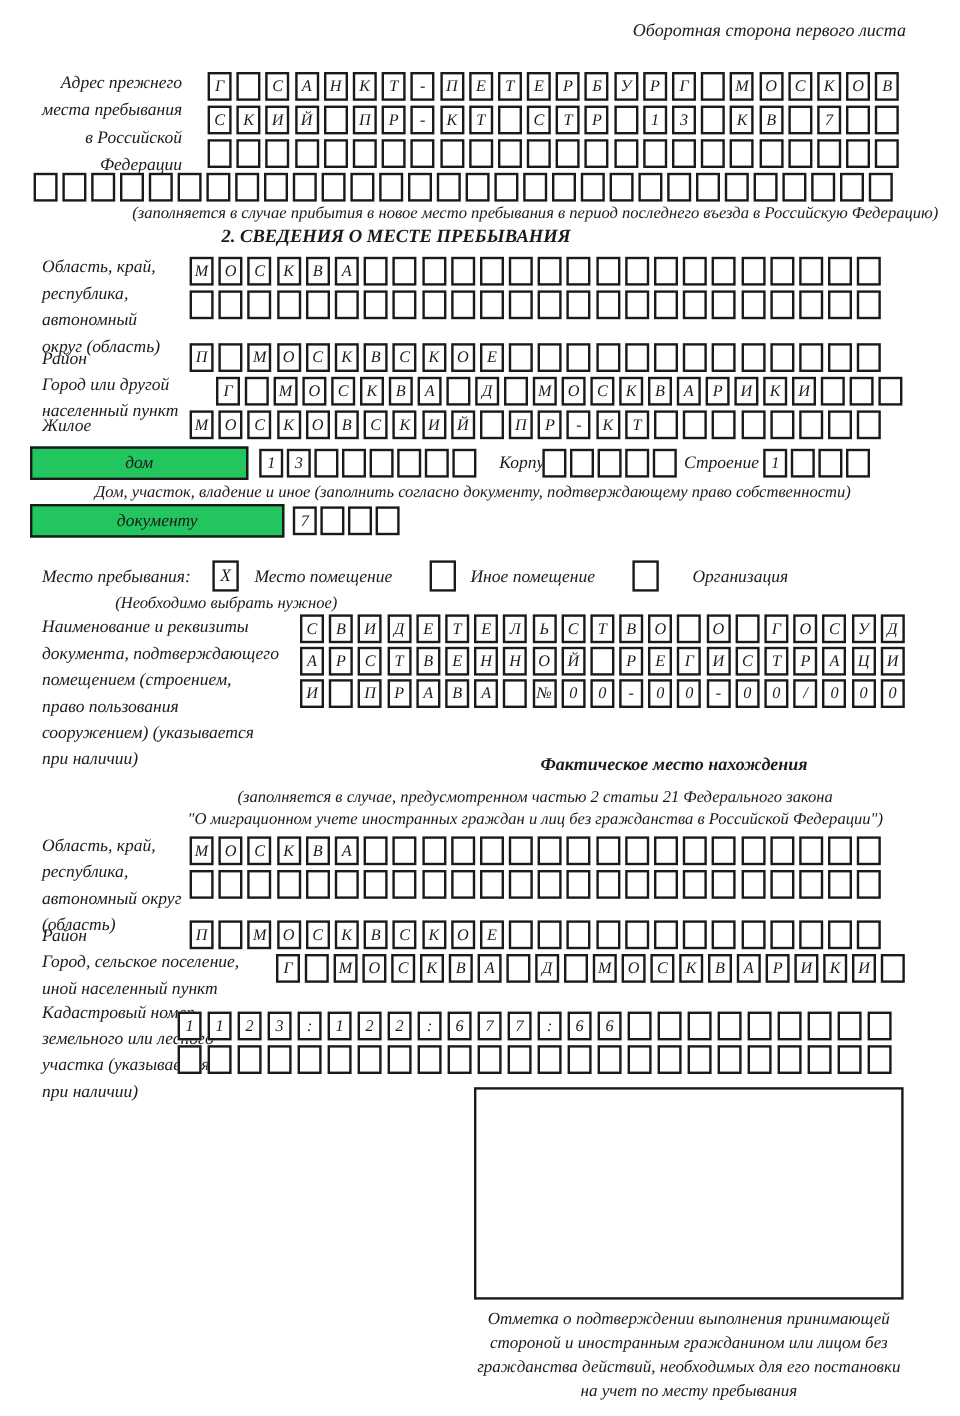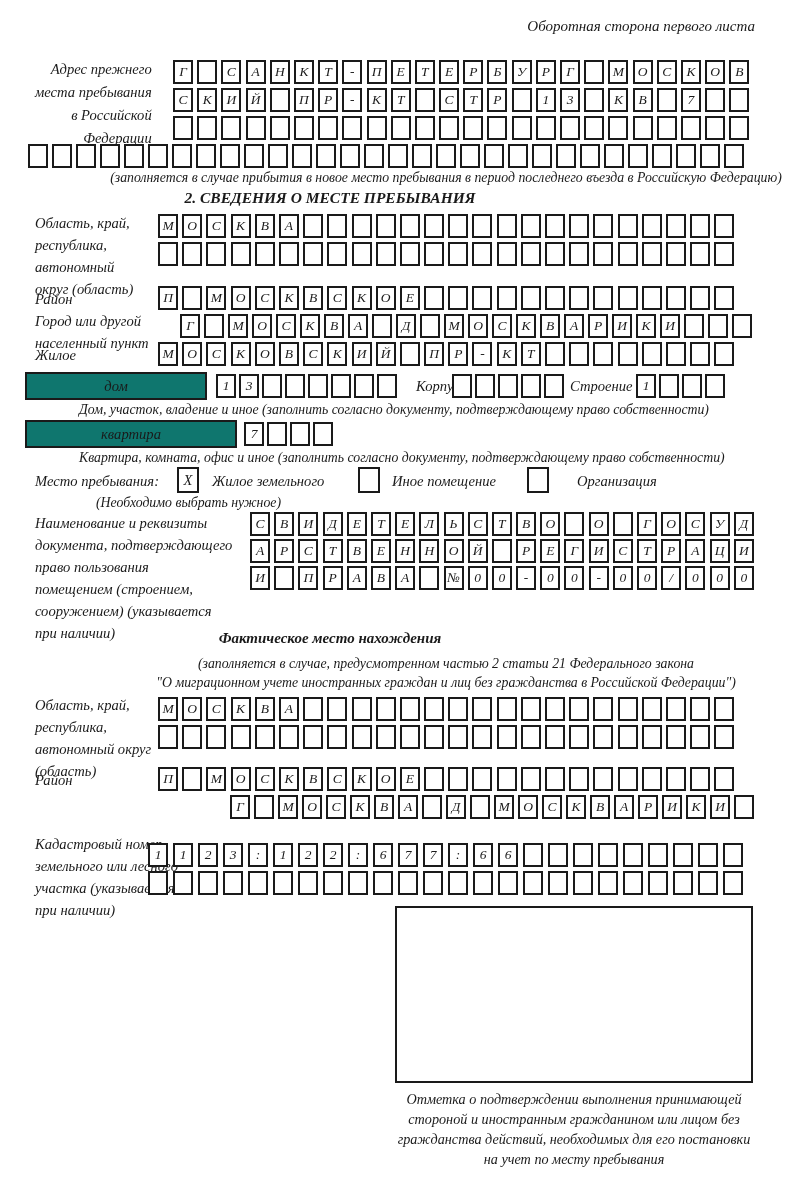--- a/index.html
+++ b/index.html
@@ -11,21 +11,21 @@
   .cells{display:flex;gap:4.2px;}
   .cells .cell{flex:0 0 auto;width:20px;height:24px;box-sizing:border-box;border:2px solid #1a1a1a;
         display:flex;align-items:center;justify-content:center;font-size:13.5px;background:#fff;}
   .g3{gap:3px;}
   .g4{gap:4px;}
   .g5{gap:5px;}
   .title{font-weight:bold;font-size:15.5px;text-align:center;width:660px;}
   .note{font-size:13.8px;padding-left:46px;}
   .center{text-align:center;width:800px;}
   .widebox{box-sizing:border-box;border:2px solid #1a1a1a;height:28px;display:flex;
-        align-items:center;justify-content:center;font-size:14.6px;background:#0f766e;}
+        align-items:center;justify-content:center;font-size:14.6px;background:#22c55e;}
   .checkbox{box-sizing:border-box;width:22px;height:26px;border:2px solid #1a1a1a;display:flex;
         align-items:center;justify-content:center;font-size:14.5px;background:#fff;}
   .stamp{box-sizing:border-box;border:2px solid #1a1a1a;background:#fff;}
   .caption{font-size:14.2px;line-height:20px;text-align:center;}
   .hdr{font-size:15px;text-align:right;width:755px;}
 </style>
 </head>
 <body>
 
 <div class="page">
@@ -319,43 +319,42 @@
     </div>
   <div class="abs lbl" style="left:570px;top:375px;">Строение</div>
   <div class="abs cells g3" style="left:636px;top:374px;">
       <span class="cell">1</span>
       <span class="cell"></span>
       <span class="cell"></span>
       <span class="cell"></span>
     </div>
   <div class="abs note" style="left:33px;top:402px;">Дом, участок, владение и иное (заполнить согласно документу, подтверждающему право собственности)</div>
 
-  <div class="abs widebox" style="left:25px;top:420px;width:212px;">квартира</div>
+  <div class="abs widebox" style="left:25px;top:420px;width:212px;">документу</div>
   <div class="abs cells g3" style="left:244px;top:422px;">
       <span class="cell">7</span>
       <span class="cell"></span>
       <span class="cell"></span>
       <span class="cell"></span>
     </div>
-  <div class="abs note" style="left:33px;top:450px;">Квартира, комната, офис и иное (заполнить согласно документу, подтверждающему право собственности)</div>
 
   <div class="abs lbl" style="left:35px;top:470px;">Место пребывания:</div>
   <div class="abs checkbox" style="left:177px;top:467px;">X</div>
-  <div class="abs lbl" style="left:212px;top:470px;">Жилое земельного</div>
+  <div class="abs lbl" style="left:212px;top:470px;">Место помещение</div>
   <div class="abs checkbox" style="left:358px;top:467px;"></div>
   <div class="abs lbl" style="left:392px;top:470px;text-align:right;">Иное помещение</div>
   <div class="abs checkbox" style="left:527px;top:467px;"></div>
   <div class="abs lbl" style="left:577px;top:470px;">Организация</div>
   <div class="abs note" style="left:50px;top:495px;width:590px;">(Необходимо выбрать нужное)</div>
 
   <div class="abs lbl" style="left:35px;top:512px;">
       <div>Наименование и реквизиты</div>
       <div>документа, подтверждающего</div>
+      <div>помещением (строением,</div>
       <div>право пользования</div>
-      <div>помещением (строением,</div>
       <div>сооружением) (указывается</div>
       <div>при наличии)</div>
     </div>
   <div class="abs cells" style="left:250px;top:512px;">
       <span class="cell">С</span>
       <span class="cell">В</span>
       <span class="cell">И</span>
       <span class="cell">Д</span>
       <span class="cell">Е</span>
       <span class="cell">Т</span>
@@ -415,21 +414,21 @@
       <span class="cell">0</span>
       <span class="cell">-</span>
       <span class="cell">0</span>
       <span class="cell">0</span>
       <span class="cell">/</span>
       <span class="cell">0</span>
       <span class="cell">0</span>
       <span class="cell">0</span>
     </div>
 
-  <div class="abs title" style="left:0;top:630px;font-size:15px;">Фактическое место нахождения</div>
+  <div class="abs title" style="left:13px;top:630px;font-size:15px;text-align:right;">Фактическое место нахождения</div>
   <div class="abs note center" style="left:0;top:654px;line-height:19px;">
       <div>(заполняется в случае, предусмотренном частью 2 статьи 21 Федерального закона</div>
       <div>"О миграционном учете иностранных граждан и лиц без гражданства в Российской Федерации")</div>
     </div>
 
   <div class="abs lbl" style="left:35px;top:694px;">
       <div>Область, край,</div>
       <div>республика,</div>
       <div>автономный округ</div>
       <div>(область)</div>
@@ -508,20 +507,24 @@
       <span class="cell"></span>
       <span class="cell"></span>
       <span class="cell"></span>
       <span class="cell"></span>
       <span class="cell"></span>
       <span class="cell"></span>
       <span class="cell"></span>
       <span class="cell"></span>
     </div>
 
+  <div class="abs lbl" style="left:35px;top:791px;">
+      <div>Город, сельское поселение,</div>
+      <div>иной населенный пункт</div>
+    </div>
   <div class="abs cells g4" style="left:230px;top:795px;">
       <span class="cell">Г</span>
       <span class="cell"></span>
       <span class="cell">М</span>
       <span class="cell">О</span>
       <span class="cell">С</span>
       <span class="cell">К</span>
       <span class="cell">В</span>
       <span class="cell">А</span>
       <span class="cell"></span>

